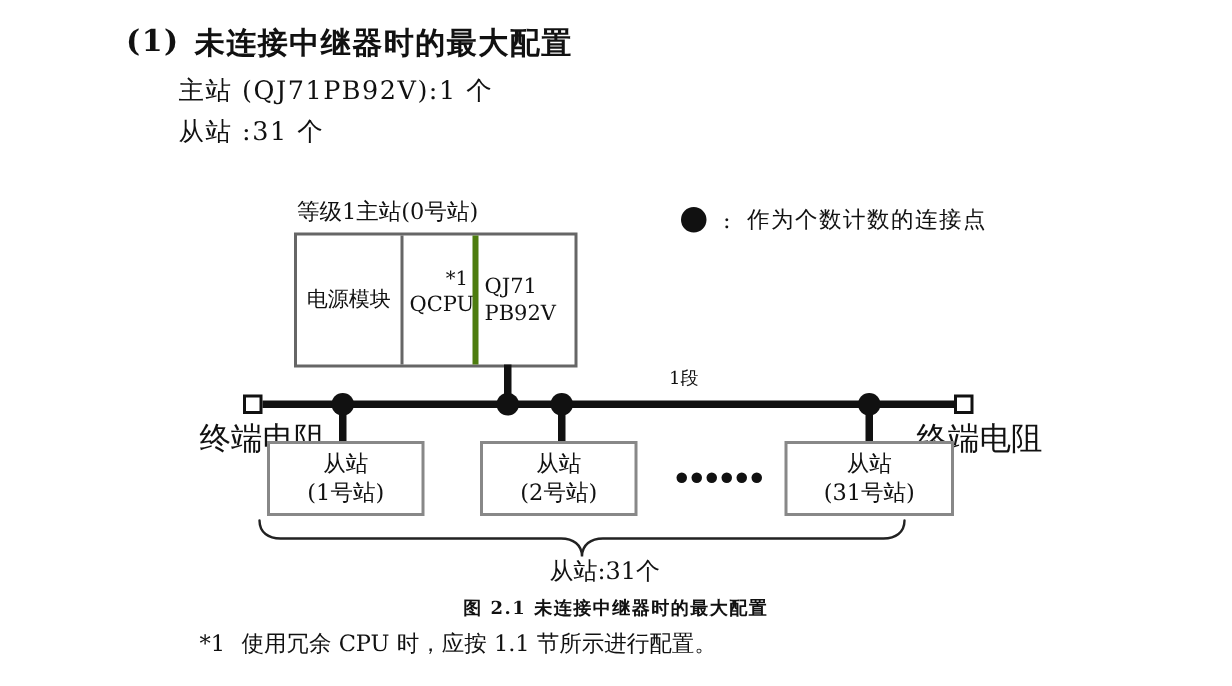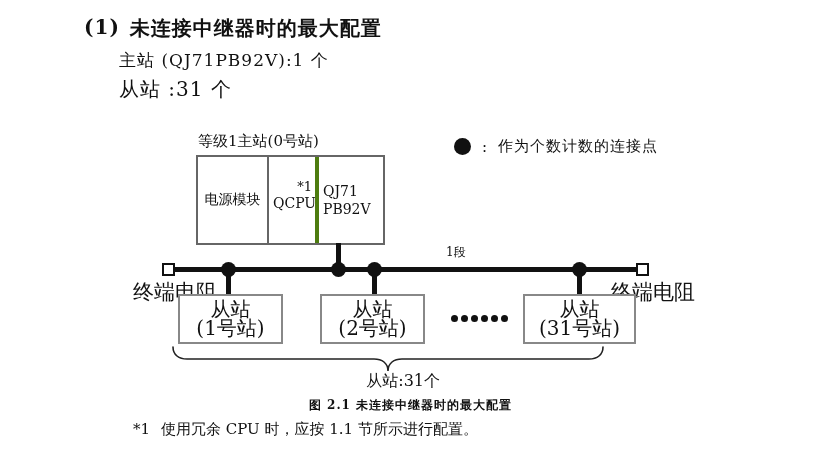--- a/index.html
+++ b/index.html
@@ -9,21 +9,21 @@
     background:#ffffff;
     font-family:"DejaVu Serif","Liberation Serif",serif;
     color:#111;
     overflow:hidden;
   }
   .abs{position:absolute;}
 
   
   .heading{left:84px;top:15px;font-size:20px;font-weight:bold;letter-spacing:1px;display:flex;gap:10px;}
   .subline{left:119px;top:49px;font-size:17px;letter-spacing:1px;}
-  .subline2{left:119px;top:76px;font-size:20px;letter-spacing:1px;}
+  .subline2{left:119px;top:76px;font-size:17px;letter-spacing:1px;}
 
   
   .master-label{left:198px;top:132px;font-size:15px;}
   .master-box{
     left:196px;top:155px;width:189px;height:90px;
     border:2px solid #666;box-sizing:border-box;
     display:flex;background:#fff;
   }
   .mcell{box-sizing:border-box;position:relative;display:flex;flex-direction:column;justify-content:center;font-size:14px;}
   .mcell1{width:69px;align-items:center;}
@@ -48,21 +48,21 @@
   .term-label-left{left:133px;top:278px;}
   .term-label-right{left:611px;top:278px;}
 
   .conn-dot{width:15px;height:15px;border-radius:50%;background:#111;top:262px;}
   .stem{width:5px;background:#111;}
 
   
   .slave-box{
     top:294px;height:50px;border:2px solid #888;box-sizing:border-box;background:#fff;
     display:flex;flex-direction:column;align-items:center;justify-content:center;
-    font-size:20px;line-height:19px;text-align:center;
+    font-size:15px;line-height:19px;text-align:center;
   }
   .ellipsis{left:451px;top:315px;display:flex;gap:3px;align-items:center;}
   .ellipsis span{width:7px;height:7px;border-radius:50%;background:#111;display:block;}
 
   
   .brace{left:170px;top:346px;}
   .brace-label{left:340px;top:371px;width:100px;text-align:right;font-size:16px;}
   .caption{left:0;top:397px;width:821px;text-align:center;font-size:12px;font-weight:bold;letter-spacing:1px;}
   .footnote{left:133px;top:420px;font-size:15px;display:flex;}
   .footnote .marker{width:28px;}

